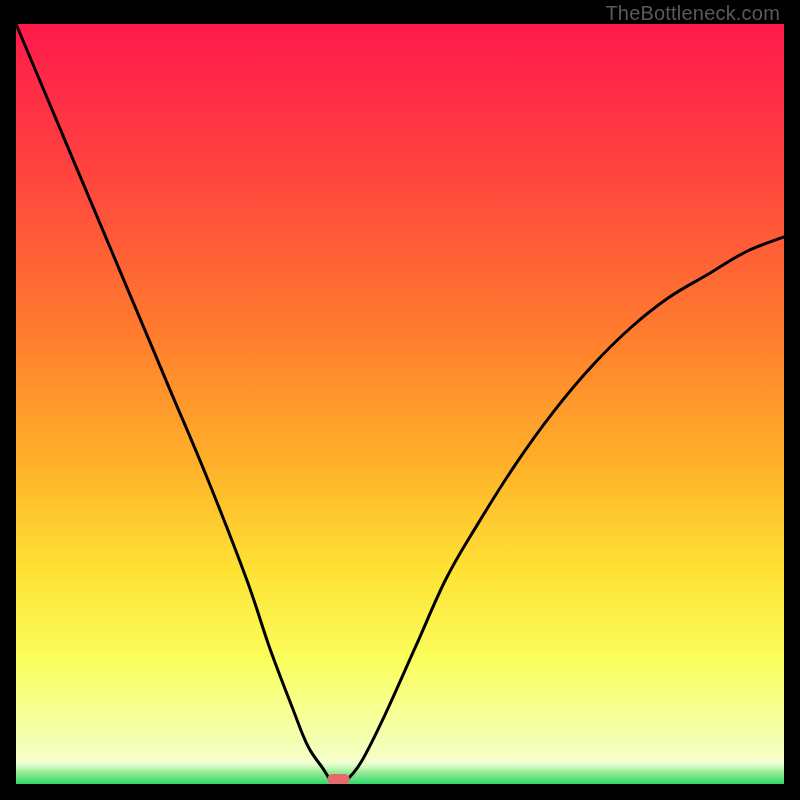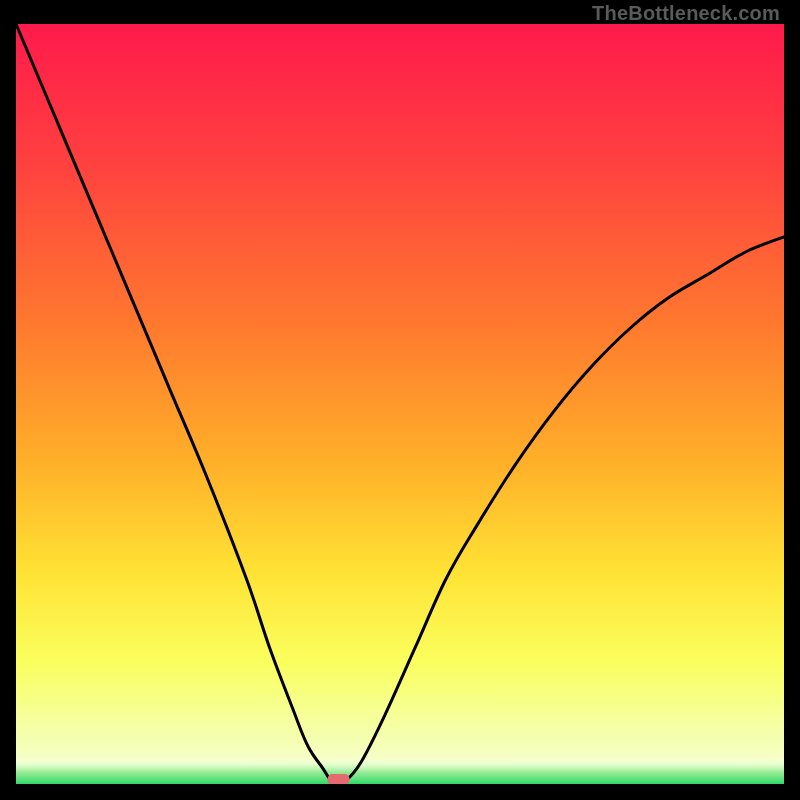--- a/index.html
+++ b/index.html
@@ -17,21 +17,21 @@
     top: 24px;
     width: 768px;
     height: 760px;
     background: #000;
   }
   .watermark {
     position: absolute;
     top: 2px;
     right: 20px;
     font-size: 20px;
-    font-weight: 700;
+    font-weight: 400;
     color: #5a5a5a;
     letter-spacing: 0.2px;
     z-index: 5;
   }
   svg {
     display: block;
   }
 </style>
 </head>
 <body>

